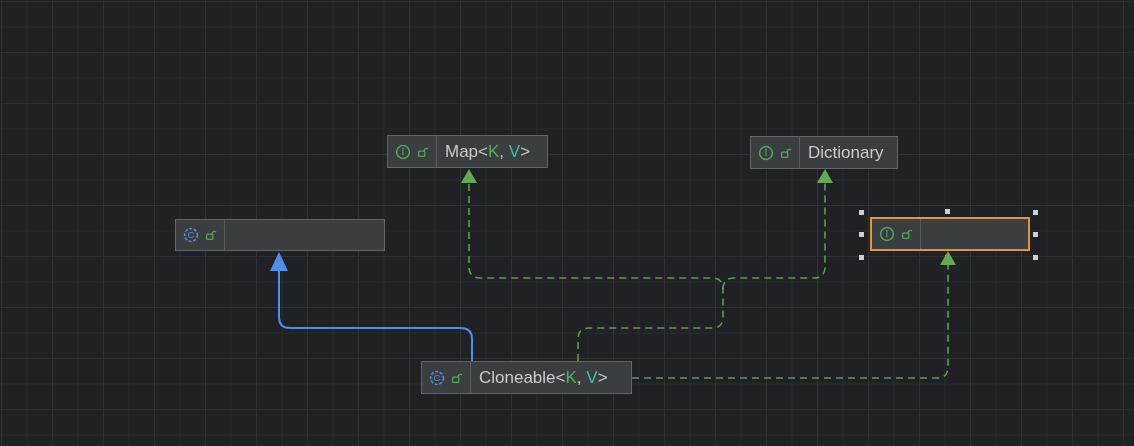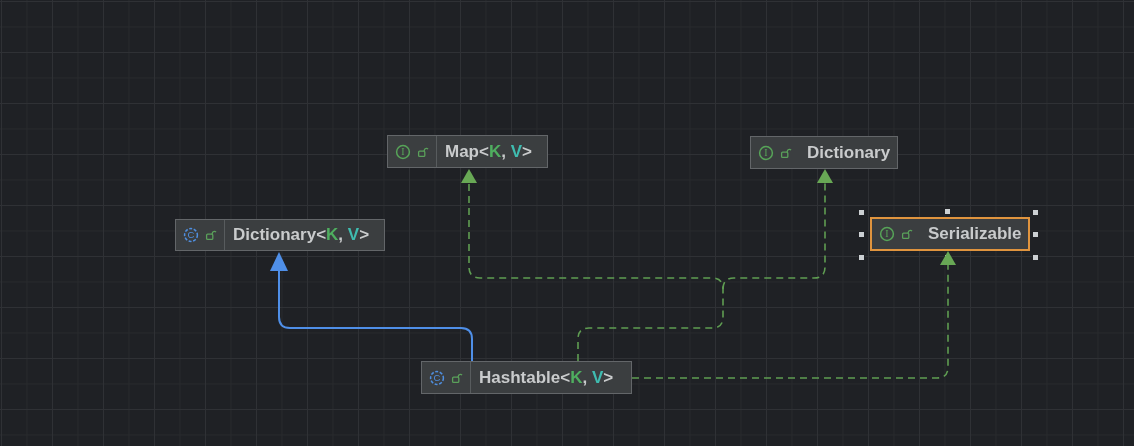--- a/index.html
+++ b/index.html
@@ -29,21 +29,21 @@
     z-index:2;
     cursor:default;
   }
   .node.selected{border:2px solid #e0943e;}
   .icons{
     display:flex;align-items:center;gap:6px;
     padding:0 7px 0 7px;height:100%;
     flex:0 0 auto;
   }
   .divider{width:1px;align-self:stretch;background:#585c5e;}
-  .label{padding:0 10px 0 8px;display:inline-block;font-weight:bold;}
+  .label{padding:0 10px 0 8px;display:inline-block;}
   .p{color:#c9cbcc;}
   .tp-k{color:#4fae5f;}
   .tp-v{color:#3fbcb0;}
   .edges{position:absolute;left:0;top:0;z-index:3;pointer-events:none;}
   .handle{
     position:absolute;width:7px;height:7px;
     background:#ccd0d3;border:1px solid #1f2125;
     box-sizing:border-box;z-index:2;
   }
 </style>
@@ -110,36 +110,34 @@
       <svg width="16" height="16" viewBox="0 0 16 16">
         <circle cx="8" cy="8" r="6.4" fill="none" stroke="#4f8fe0" stroke-width="1.5" stroke-dasharray="3 1.6"></circle>
         <text x="8" y="11.4" text-anchor="middle" font-family="Liberation Sans, sans-serif" font-size="9.5" fill="#4f8fe0">C</text>
       </svg>
       <svg width="12" height="12" viewBox="0 0 12 12">
         <rect x="1.6" y="5.2" width="6.2" height="5.2" rx="1" fill="none" stroke="#5aa05a" stroke-width="1.3"></rect>
         <path d="M7 5.2 L7.6 3.4 A2 2 0 0 1 11 3.1" fill="none" stroke="#5aa05a" stroke-width="1.3"></path>
       </svg>
     </span>
     <span class="divider"></span>
-    <span class="label"><span>Dictionary</span><span class="p">&lt;</span><span class="tp-k">K</span><span class="p">, </span><span class="tp-v">V</span><span class="p">&gt;</span></span>
   </div>
 
   <div class="node selected" style="left:870px;top:217px;width:160px;height:34px;">
     <span class="icons">
       <svg width="16" height="16" viewBox="0 0 16 16">
         <circle cx="8" cy="8" r="6.4" fill="none" stroke="#57a458" stroke-width="1.5"></circle>
         <text x="8" y="11.4" text-anchor="middle" font-family="Liberation Serif, serif" font-size="10" fill="#57a458">I</text>
       </svg>
       <svg width="12" height="12" viewBox="0 0 12 12">
         <rect x="1.6" y="5.2" width="6.2" height="5.2" rx="1" fill="none" stroke="#5aa05a" stroke-width="1.3"></rect>
         <path d="M7 5.2 L7.6 3.4 A2 2 0 0 1 11 3.1" fill="none" stroke="#5aa05a" stroke-width="1.3"></path>
       </svg>
     </span>
     <span class="divider"></span>
-    <span class="label"><span>Serializable</span></span>
   </div>
 
   <div class="handle" style="left:858px;top:209px;"></div>
   <div class="handle" style="left:944px;top:208px;"></div>
   <div class="handle" style="left:1032px;top:209px;"></div>
   <div class="handle" style="left:858px;top:231px;"></div>
   <div class="handle" style="left:1032px;top:231px;"></div>
   <div class="handle" style="left:858px;top:254px;"></div>
   <div class="handle" style="left:944px;top:254px;"></div>
   <div class="handle" style="left:1032px;top:254px;"></div>
@@ -149,16 +147,16 @@
       <svg width="16" height="16" viewBox="0 0 16 16">
         <circle cx="8" cy="8" r="6.4" fill="none" stroke="#4f8fe0" stroke-width="1.5" stroke-dasharray="3 1.6"></circle>
         <text x="8" y="11.4" text-anchor="middle" font-family="Liberation Sans, sans-serif" font-size="9.5" fill="#4f8fe0">C</text>
       </svg>
       <svg width="12" height="12" viewBox="0 0 12 12">
         <rect x="1.6" y="5.2" width="6.2" height="5.2" rx="1" fill="none" stroke="#5aa05a" stroke-width="1.3"></rect>
         <path d="M7 5.2 L7.6 3.4 A2 2 0 0 1 11 3.1" fill="none" stroke="#5aa05a" stroke-width="1.3"></path>
       </svg>
     </span>
     <span class="divider"></span>
-    <span class="label"><span>Hashtable</span><span class="p">&lt;</span><span class="tp-k">K</span><span class="p">, </span><span class="tp-v">V</span><span class="p">&gt;</span></span>
+    <span class="label"><span>Cloneable</span><span class="p">&lt;</span><span class="tp-k">K</span><span class="p">, </span><span class="tp-v">V</span><span class="p">&gt;</span></span>
   </div>
 
 </div>
 
 </body></html>

